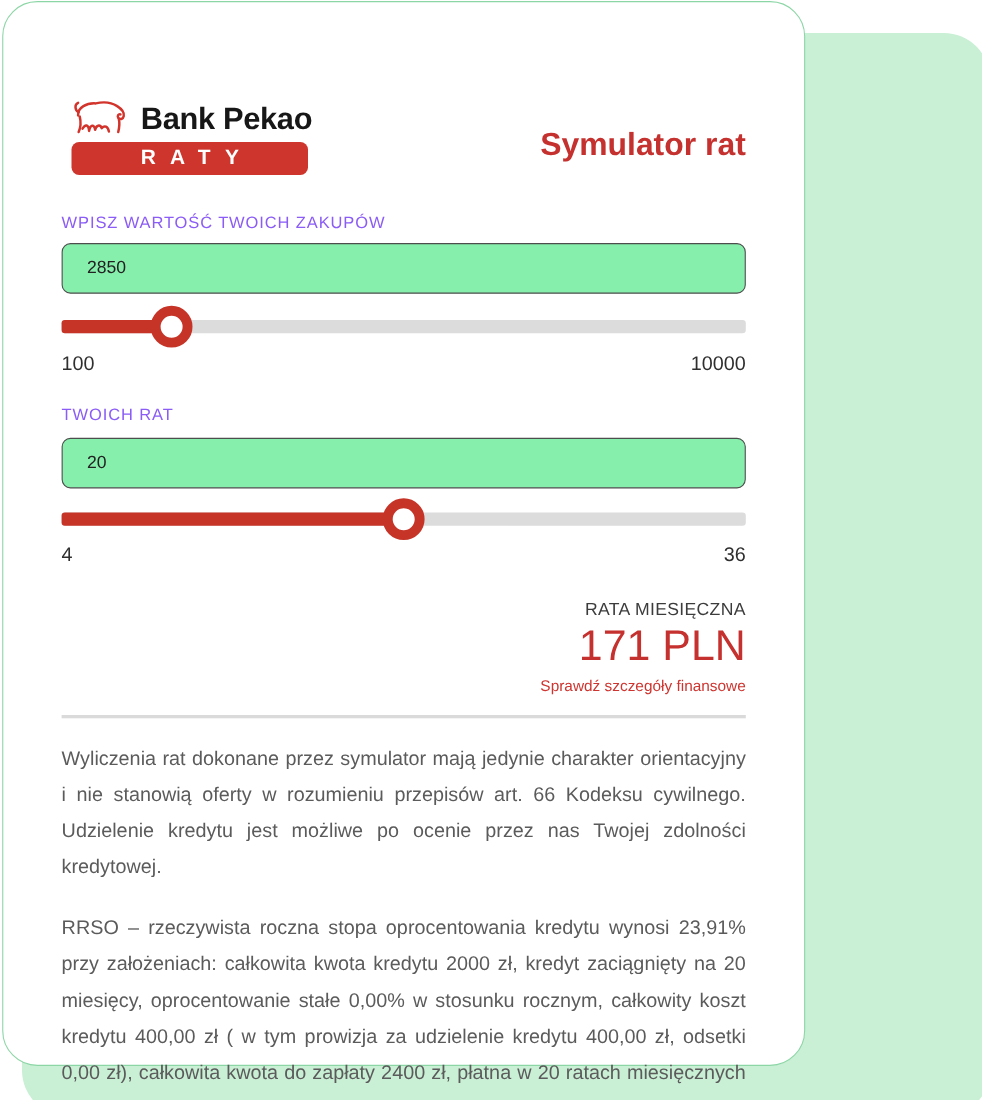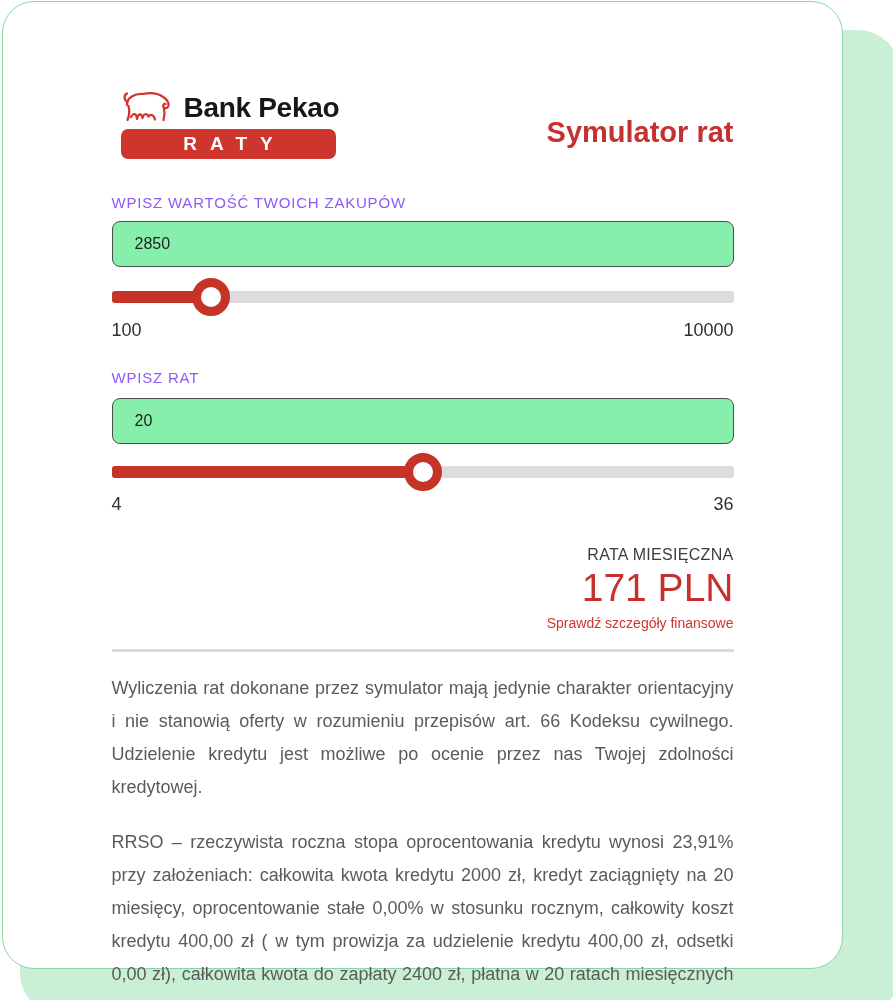--- a/index.html
+++ b/index.html
@@ -2,21 +2,21 @@
 <html><head>
 <meta charset="utf-8">
 <style>
   * { margin:0; padding:0; box-sizing:border-box; }
   html,body { width:893px; height:1000px; background:#ffffff; font-family:"Liberation Sans", sans-serif; }
   .stage { position:relative; width:893px; height:1000px; overflow:hidden; background:#fff; }
 
   .green-backing { position:absolute; left:20px; top:30px; width:880px; height:985px;
     background:#c9efd5; border-radius:42px; }
 
-  .card { position:absolute; left:2px; top:1px; width:841px; height:968px;
+  .card { position:absolute; left:2px; top:1px; width:730px; height:968px;
     background:#ffffff; border:1.5px solid #8cd6a6; border-radius:32px; }
 
   .content { width:622px; margin:0 auto; }
 
   
   .header { margin-top:86px; display:flex; justify-content:space-between; align-items:flex-end; height:71px; }
   .logo { margin-left:9px; width:215px; }
   .logo-top { display:flex; align-items:flex-end; height:37px; margin-bottom:4px; }
   .bison svg { display:block; }
   .logo-sep { width:4px; height:36px; background:#d2342c; margin:0 7px 0 6px; }
@@ -91,21 +91,21 @@
         <div class="track">
           <div class="fill" style="width: 16%;"></div>
         </div>
         <div class="thumb" style="left: calc(16% - 19px);"></div>
       </div>
       <div class="range-labels">
         <span>100</span>
         <span>10000</span>
       </div>
 
-      <label class="field-label second">WPISZ RAT</label>
+      <label class="field-label second">TWOICH RAT</label>
       <input class="text-input second" type="text" value="20" style="">
       <div class="slider second">
         <div class="track">
           <div class="fill" style="width: 50%;"></div>
         </div>
         <div class="thumb" style="left: calc(50% - 19px);"></div>
       </div>
       <div class="range-labels second">
         <span>4</span>
         <span>36</span>

